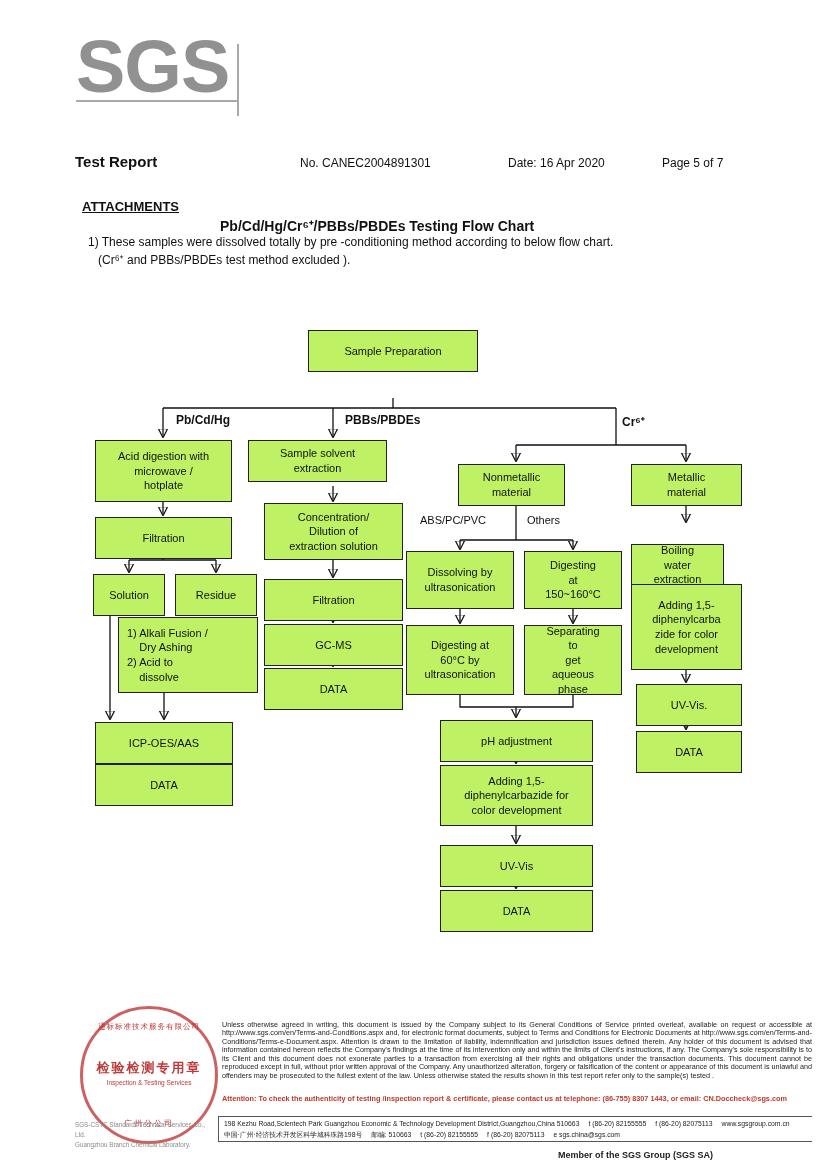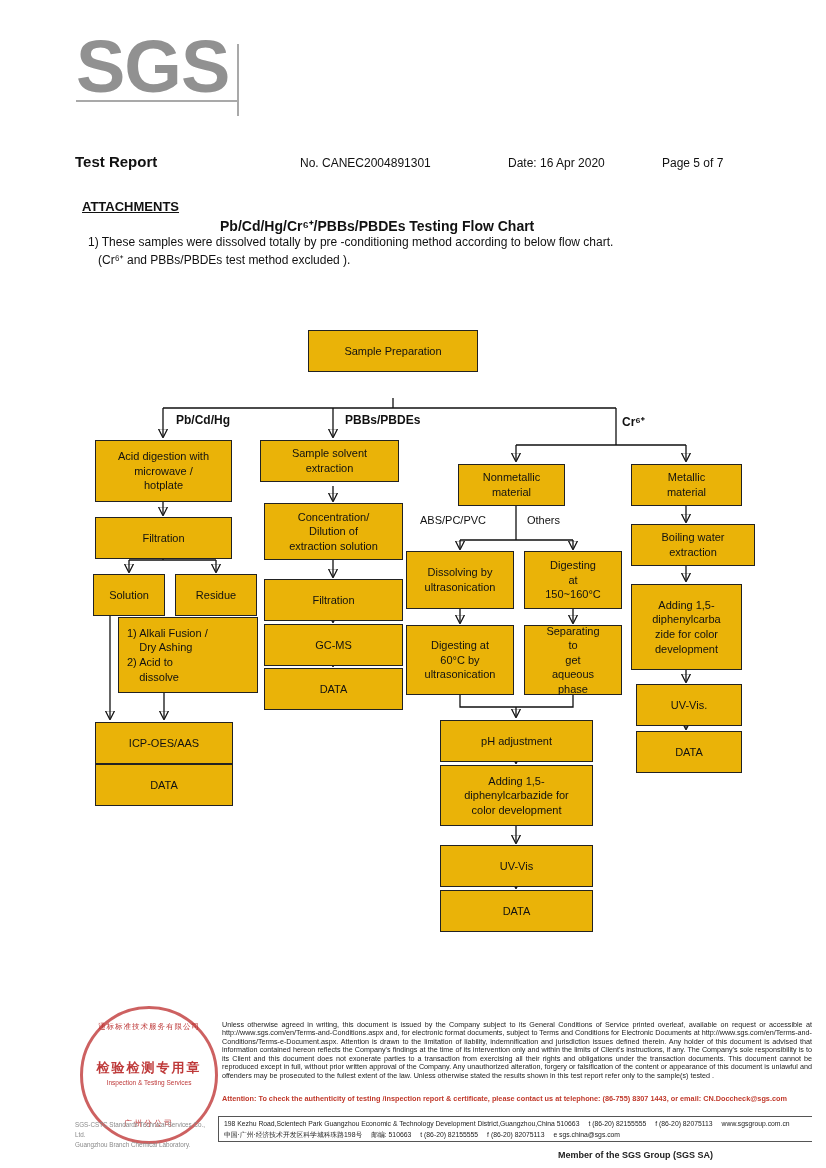--- a/index.html
+++ b/index.html
@@ -20,21 +20,21 @@
   .report-date { position:absolute; left:508px; top:156px; font-size:12px; }
   .report-page { position:absolute; left:662px; top:156px; font-size:12px; }
 
   .attachments { position:absolute; left:82px; top:199px; font-size:13px; font-weight:bold; text-decoration:underline; }
   .chart-title { position:absolute; left:220px; top:216px; font-size:14px; font-weight:bold; }
   .note1 { position:absolute; left:88px; top:235px; font-size:12px; }
   .note2 { position:absolute; left:98px; top:251px; font-size:12px; }
 
   
   .node {
-    position:absolute; border:1px solid #222; background:#eab308; box-sizing:border-box;
+    position:absolute; border:1px solid #222; background:#bef264; box-sizing:border-box;
     display:flex; align-items:center; justify-content:center; text-align:center;
     font-size:11px; line-height:1.32; white-space:pre-line; padding:20px;
   }
   .node.align-left { justify-content:flex-start; text-align:left; padding-left:8px; }
   .branch-label { position:absolute; font-size:12px; font-weight:bold; white-space:nowrap; }
   .free-label { position:absolute; font-size:11px; white-space:nowrap; }
   .connectors { position:absolute; left:0; top:0; pointer-events:none; }
   .connectors path { stroke:#111; stroke-width:1.3; fill:none; }
 
   
@@ -133,21 +133,21 @@
   <div class="node" style="left:95px;top:517px;width:137px;height:30px">Filtration</div>
   <div class="node" style="left:93px;top:574px;width:72px;height:28px">Solution</div>
   <div class="node" style="left:175px;top:574px;width:82px;height:28px">Residue</div>
   <div class="node align-left" style="left:118px;top:617px;width:140px;height:76px">1) Alkali Fusion /
 &nbsp;&nbsp;&nbsp;&nbsp;Dry Ashing
 2) Acid to
 &nbsp;&nbsp;&nbsp;&nbsp;dissolve</div>
   <div class="node" style="left:95px;top:722px;width:138px;height:28px">ICP-OES/AAS</div>
   <div class="node" style="left:95px;top:764px;width:138px;height:28px">DATA</div>
 
-  <div class="node" style="left:260px;top:440px;width:139px;height:40px">Sample solvent
+  <div class="node" style="left:248px;top:440px;width:139px;height:40px">Sample solvent
 extraction</div>
   <div class="node" style="left:264px;top:503px;width:139px;height:57px">Concentration/
 Dilution of
 extraction solution</div>
   <div class="node" style="left:264px;top:579px;width:139px;height:28px">Filtration</div>
   <div class="node" style="left:264px;top:624px;width:139px;height:28px">GC-MS</div>
   <div class="node" style="left:264px;top:668px;width:139px;height:28px">DATA</div>
 
   <div class="node" style="left:458px;top:464px;width:107px;height:42px">Nonmetallic
 material</div>
@@ -163,21 +163,21 @@
   <div class="node" style="left:524px;top:625px;width:98px;height:70px">Separating to
 get aqueous
 phase</div>
   <div class="node" style="left:440px;top:720px;width:153px;height:27px">pH adjustment</div>
   <div class="node" style="left:440px;top:765px;width:153px;height:61px">Adding 1,5-
 diphenylcarbazide for
 color development</div>
   <div class="node" style="left:440px;top:845px;width:153px;height:27px">UV-Vis</div>
   <div class="node" style="left:440px;top:890px;width:153px;height:27px">DATA</div>
 
-  <div class="node" style="left:631px;top:524px;width:124px;height:42px">Boiling water
+  <div class="node" style="left:631px;top:544px;width:93px;height:42px">Boiling water
 extraction</div>
   <div class="node" style="left:631px;top:584px;width:111px;height:86px">Adding 1,5-
 diphenylcarba
 zide for color
 development</div>
   <div class="node" style="left:636px;top:684px;width:106px;height:27px">UV-Vis.</div>
   <div class="node" style="left:636px;top:731px;width:106px;height:27px">DATA</div>
 
   <div class="stamp">
     <div class="stamp-ring-top">通标标准技术服务有限公司</div>

